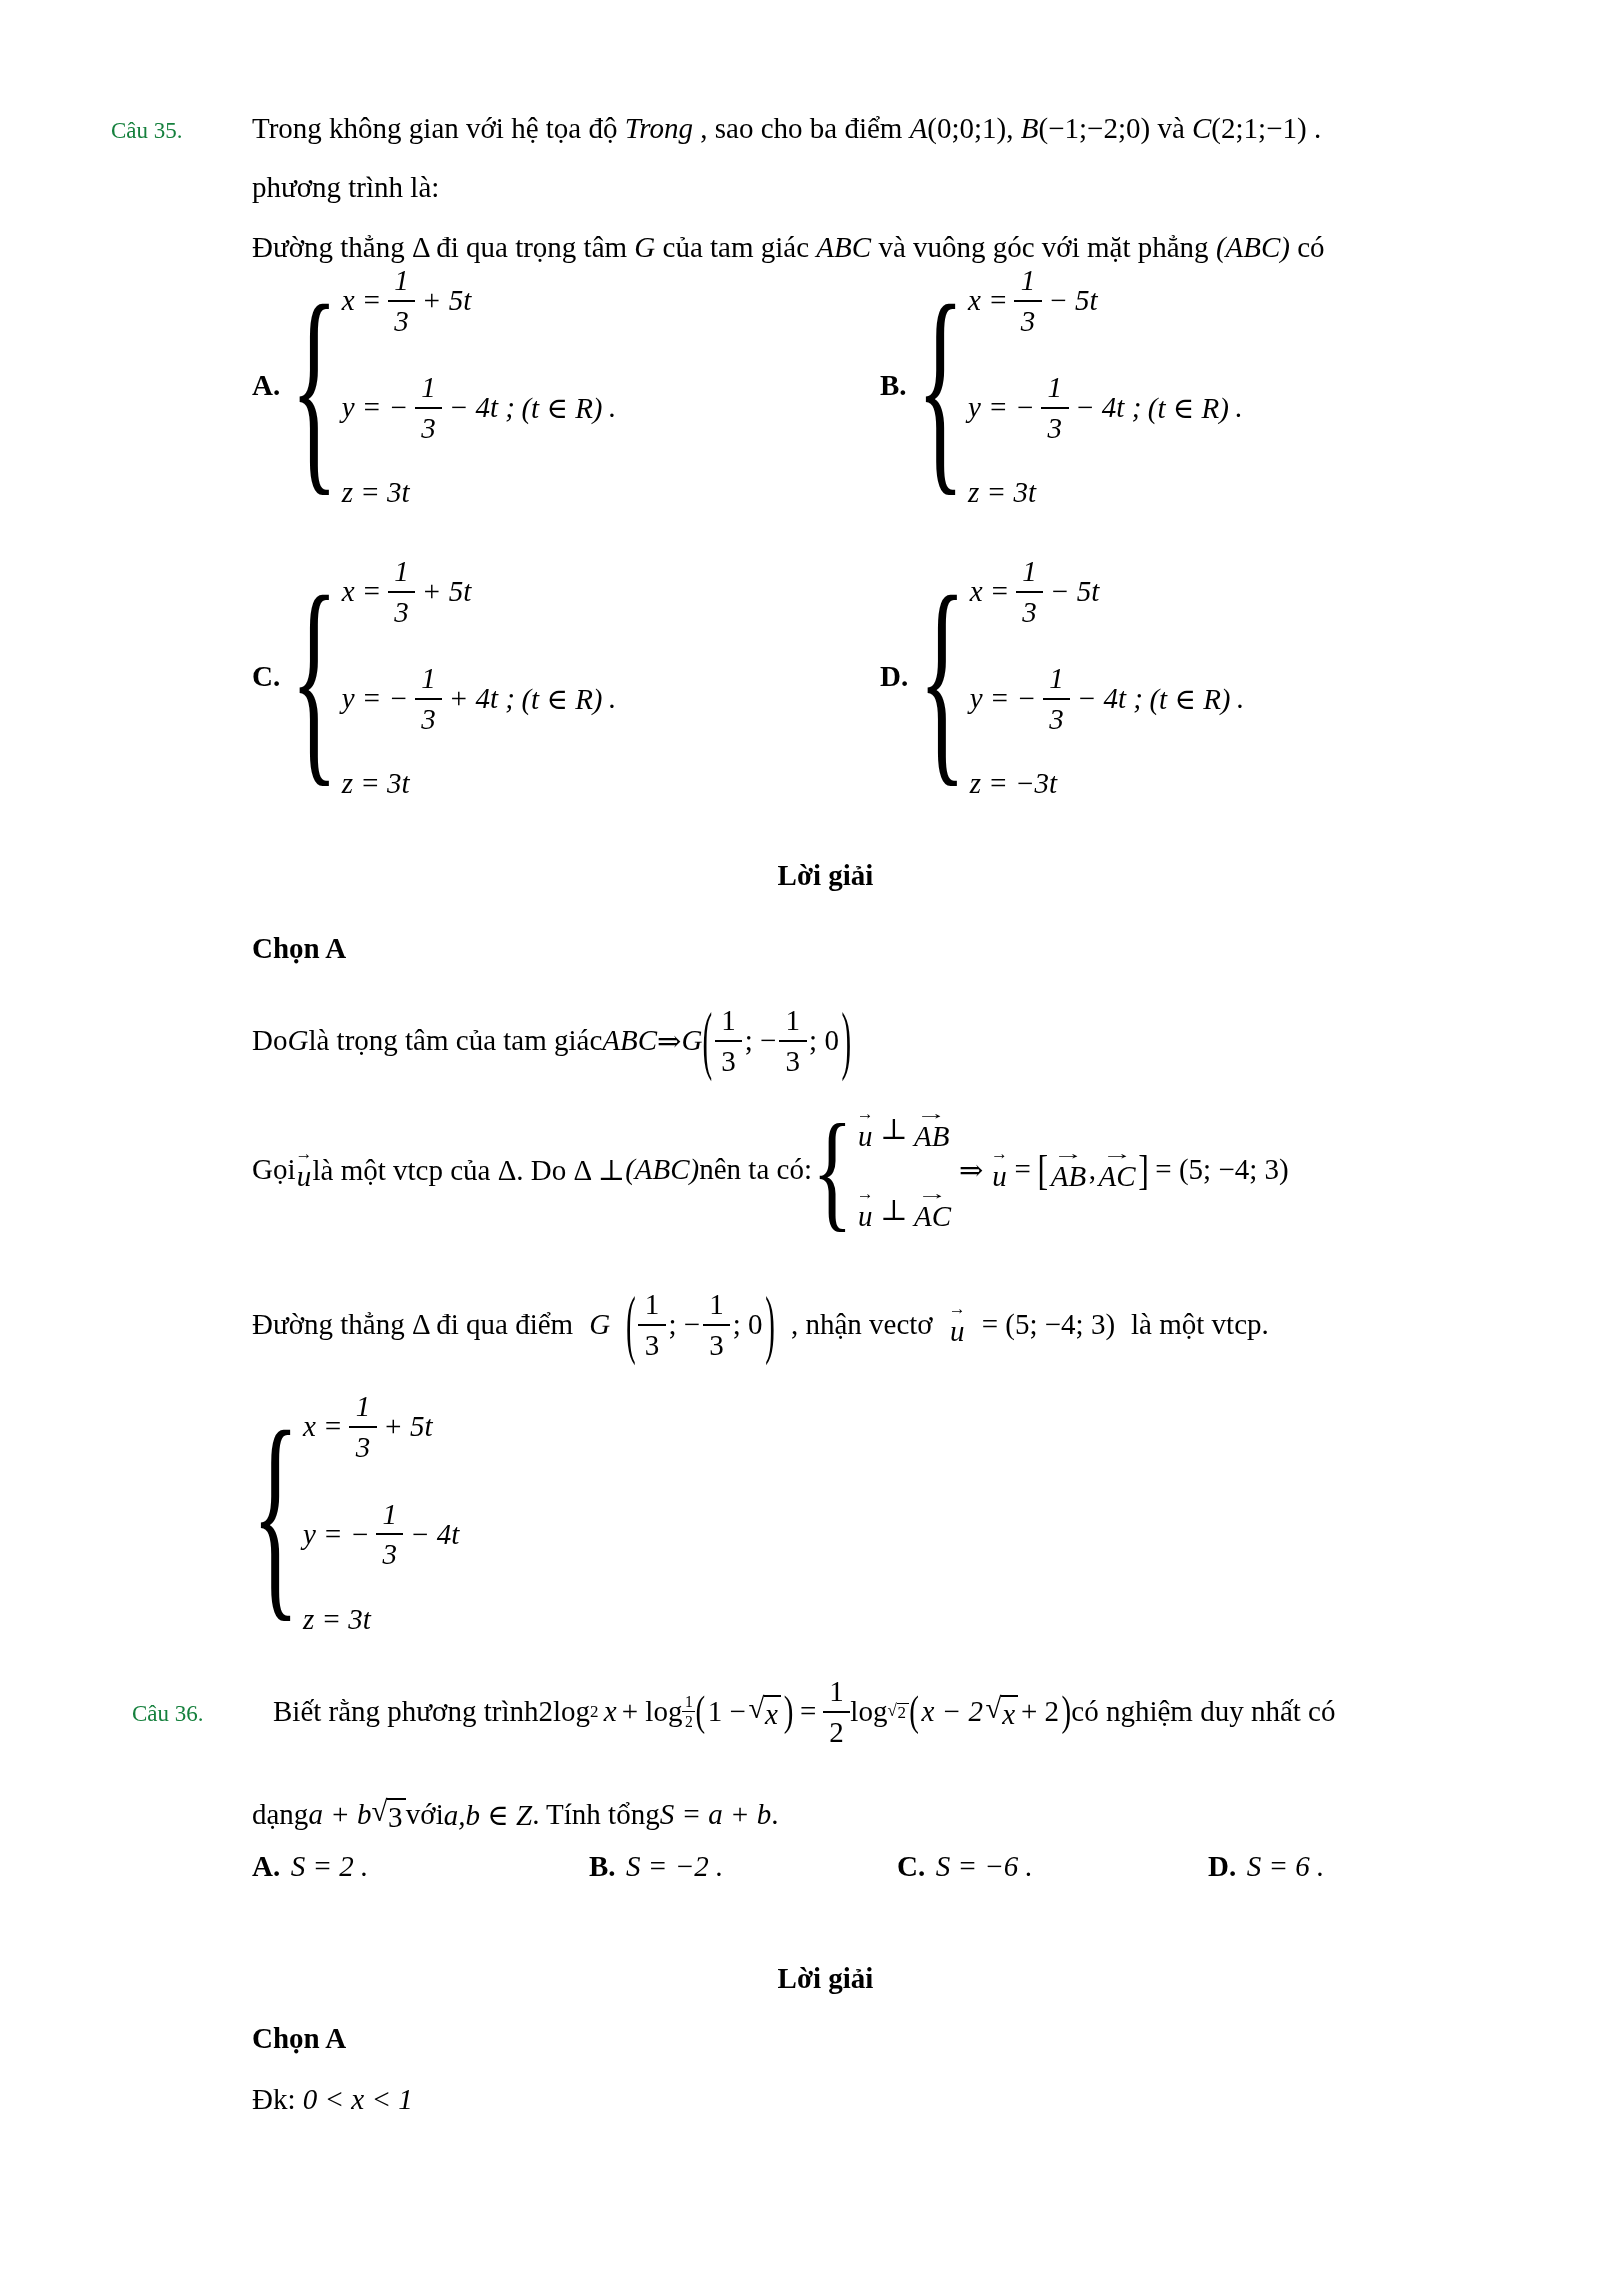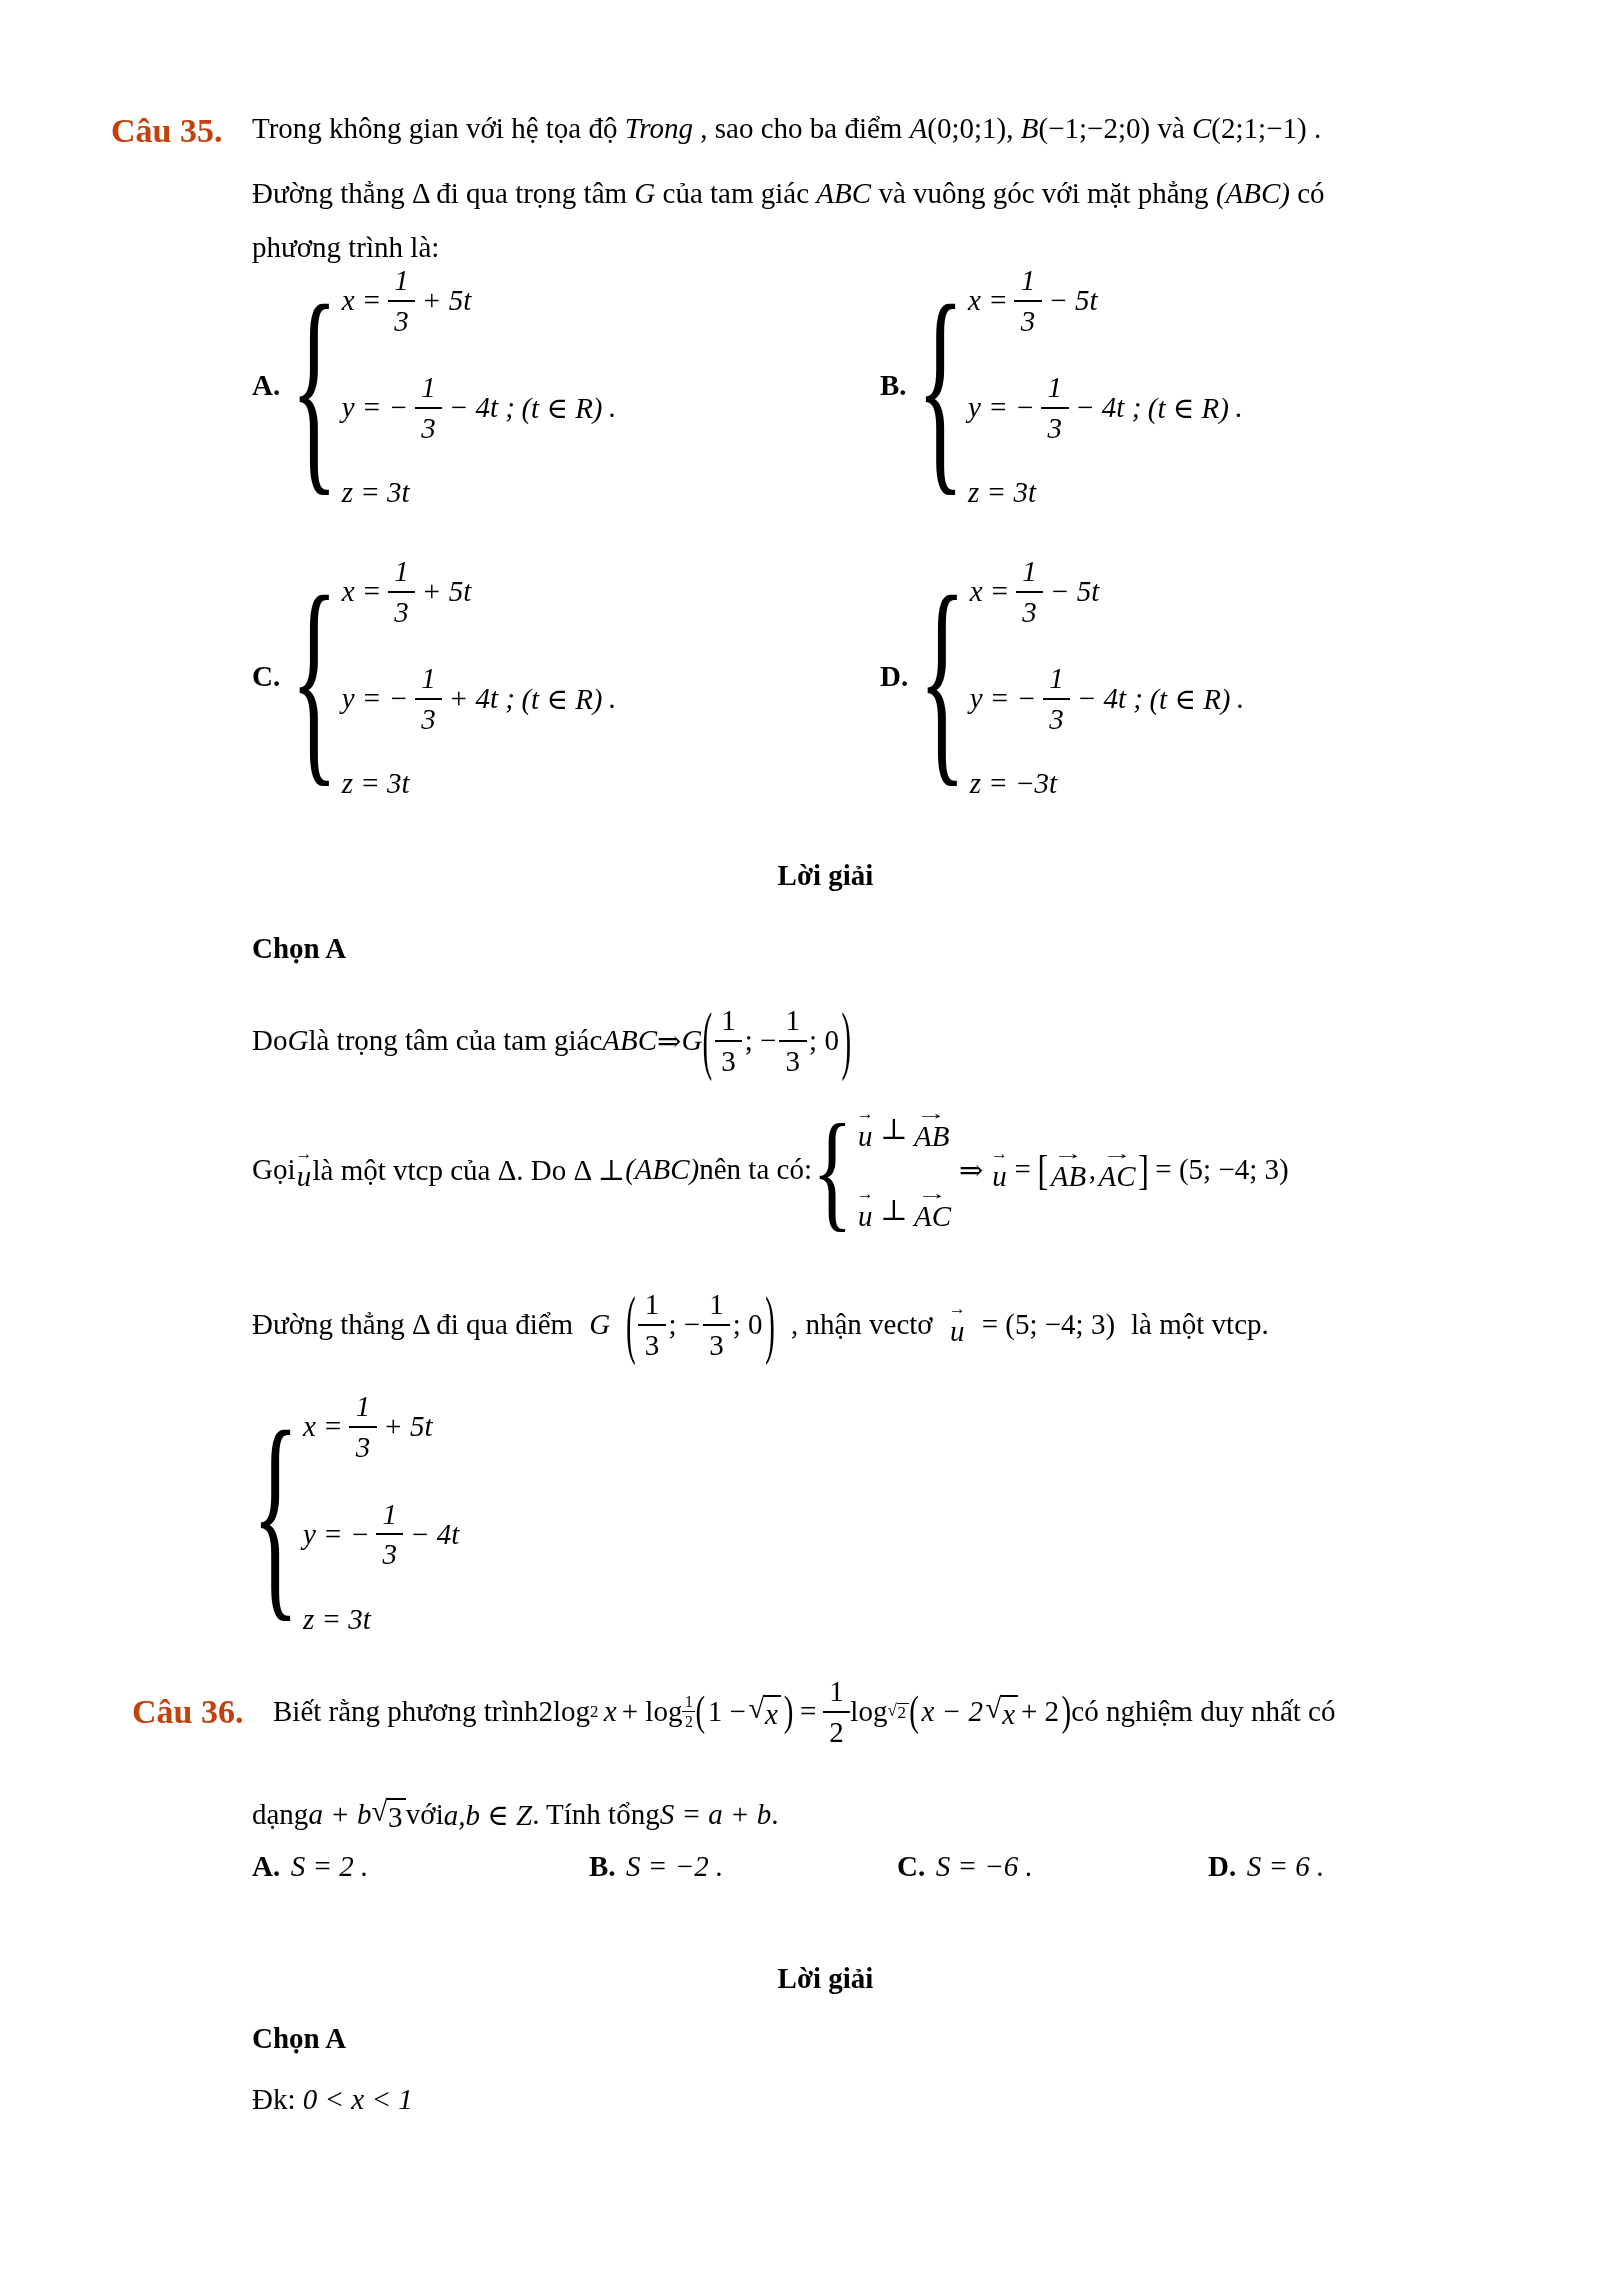--- a/index.html
+++ b/index.html
@@ -9,21 +9,21 @@
     background:#ffffff;
     color:#000;
     font-family:"Liberation Serif","DejaVu Serif",serif;
     font-size:29px;
     overflow:hidden;
   }
   .abs{position:absolute;}
   .b{font-weight:bold;}
   .i{font-style:italic;}
   .center{left:0;right:0;text-align:center;padding-left:28px;}
-  .qlabel{color:#c2410c;font-weight:bold;font-size:34px;}
+  .qlabel{color:#15803d;font-weight:normal;font-size:23px;}
   .labelbox{display:inline-block;width:141px;vertical-align:top;}
   .qline{line-height:1.05;margin-bottom:29px;white-space:nowrap;}
   .hang{padding-left:141px;}
   
   .frac{display:inline-block;text-align:center;vertical-align:middle;line-height:1.25;}
   .frac .num{display:block;padding:0 6.5px 1.3px 6.5px;}
   .frac .den{display:block;border-top:2px solid #000;padding:1.3px 6.5px 0 6.5px;}
   .sfrac{display:inline-block;text-align:center;vertical-align:-22px;line-height:1.1;font-size:15.7px;font-style:normal;}
   .sfrac .num{display:block;padding:0 2.6px 0.7px 2.6px;}
   .sfrac .den{display:block;border-top:1.3px solid #000;padding:0.7px 2.6px 0 2.6px;}
@@ -59,24 +59,24 @@
 </style>
 </head>
 <body>
 
 <div class="page">
 
   <div class="abs" style="left:111px;top:113px;width:1459px;">
     <div class="qline">
       <span class="labelbox"><span class="qlabel">Câu 35.</span></span><span>Trong không gian với hệ tọa độ </span><span class="i">Trong</span><span> , sao cho ba điểm </span><span class="i">A</span><span>(0;0;1)</span><span>, </span><span class="i">B</span><span>(−1;−2;0)</span><span> và </span><span class="i">C</span><span>(2;1;−1)</span><span> .</span>
     </div>
+    <div class="qline hang">phương trình là:</div>
     <div class="qline hang" style="margin-bottom:23.6px;">
       <span>Đường thẳng Δ đi qua trọng tâm </span><span class="i">G</span><span> của tam giác </span><span class="i">ABC</span><span> và vuông góc với mặt phẳng </span><span class="i">(ABC)</span><span> có</span>
     </div>
-    <div class="qline hang">phương trình là:</div>
   </div>
 
   <div class="opt abs" style="left:252px;top:262px;">
     <span class="optlabel">A.</span>
     <span class="brace h3">{</span>
     <span class="eqs">
       <span class="eql i">
           <span>x =</span>
           <span class="frac">
             <span class="num">1</span>

